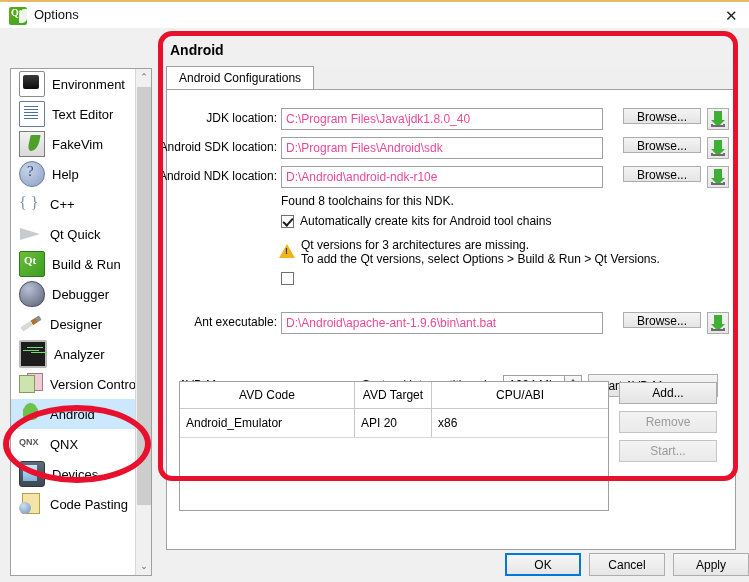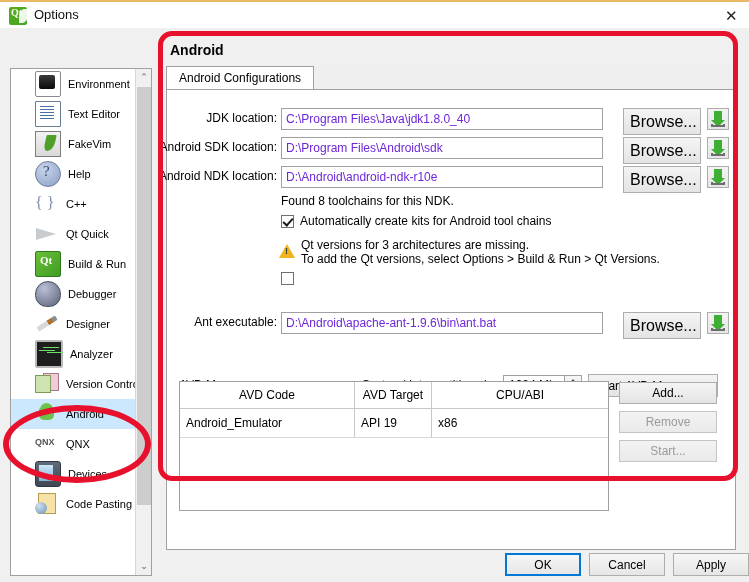--- a/index.html
+++ b/index.html
@@ -58,22 +58,22 @@
   #filter-input::placeholder{color:#8d8d8d;}
 
   
   #category-list{
     position:absolute;left:10px;top:40px;width:142px;height:508px;
     background:#fff;border:1px solid #a0a0a0;box-sizing:border-box;
     overflow:hidden;
   }
   .cat-item{
     position:relative;height:30px;display:flex;align-items:center;
-    padding-left:24px;box-sizing:border-box;cursor:pointer;
-    font-size:11px;color:#000;
+    padding-left:8px;box-sizing:border-box;cursor:pointer;
+    font-size:13px;color:#000;
   }
   .cat-item.selected{background:#cce8ff;}
   .cat-icon{
     width:24px;height:24px;margin-right:7px;flex:0 0 24px;
     position:relative;
   }
   .cat-label{white-space:nowrap;}
 
   
   .ic-env{background:#fff;border:1px solid #8a8a8a;border-radius:2px;}
@@ -161,26 +161,26 @@
 
   
   .row{position:absolute;left:0;width:570px;height:22px;}
   .lbl{
     position:absolute;right:0;top:3px;text-align:right;white-space:nowrap;font-size:12px;
   }
   .lbl-wrap{position:absolute;left:0;top:0;width:110px;height:22px;}
   .txt{
     position:absolute;left:114px;top:0;width:322px;height:22px;
     border:1px solid #a0a0a0;background:#fff;box-sizing:border-box;
-    font-family:inherit;font-size:12px;padding:1px 4px;color:#6d28d9;outline:none;
+    font-family:inherit;font-size:12px;padding:1px 4px;color:#ec4899;outline:none;
   }
   .browse{
-    position:absolute;left:456px;top:0;width:78px;height:27px;
+    position:absolute;left:456px;top:0;width:78px;height:16px;
     background:linear-gradient(#f4f4f4,#e4e4e4);border:1px solid #adadad;
-    box-sizing:border-box;font-family:inherit;font-size:16px;cursor:pointer;color:#000;
+    box-sizing:border-box;font-family:inherit;font-size:12px;cursor:pointer;color:#000;
   }
   .dl-btn{
     position:absolute;left:540px;top:0;width:22px;height:22px;
     background:linear-gradient(#f4f4f4,#e6e6e6);border:1px solid #adadad;
     box-sizing:border-box;cursor:pointer;
   }
   .dl-arrow{
     position:absolute;left:6px;top:2px;width:8px;height:9px;background:#3fae35;
   }
   .dl-arrow:after{content:"";position:absolute;left:-3px;top:9px;width:0;height:0;
@@ -448,21 +448,21 @@
     <button id="start-avd">Start AVD Manager...</button>
 
     <div id="avd-table">
       <div id="avd-head">
         <div class="col1">AVD Code</div>
         <div class="col2">AVD Target</div>
         <div class="col3">CPU/ABI</div>
       </div>
       <div class="avd-row">
         <div class="col1">Android_Emulator</div>
-        <div class="col2">API 19</div>
+        <div class="col2">API 20</div>
         <div class="col3">x86</div>
       </div>
     </div>
 
     <button class="side-btn" style="top:292px;">Add...</button>
     <button class="side-btn disabled" style="top:321px;">Remove</button>
     <button class="side-btn disabled" style="top:350px;">Start...</button>
   </div>
 
   <button class="btm-btn" id="ok-btn">OK</button>

